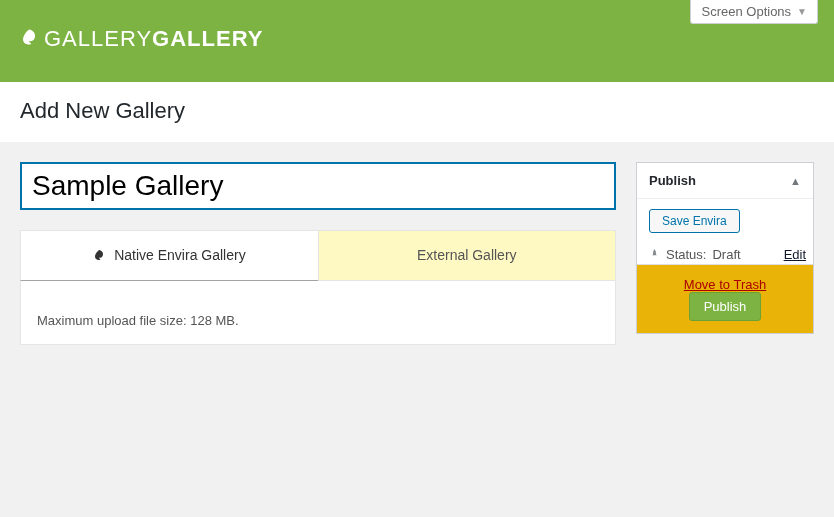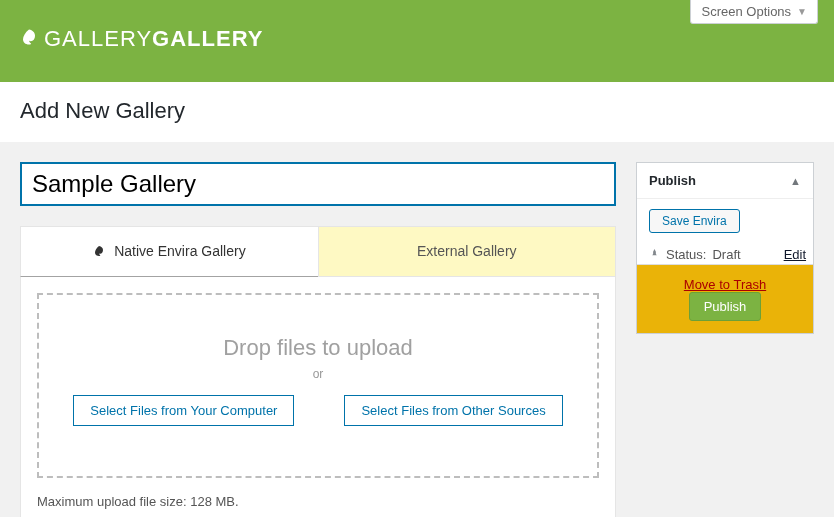--- a/index.html
+++ b/index.html
@@ -13,21 +13,21 @@
     .logo .light { font-weight: 200; }
     .logo .bold { font-weight: 600; }
     
     .page-title-bar { background: #fff; padding: 16px 20px 18px 20px; }
     .page-title { font-size: 22px; font-weight: 500; color: #23282d; }
     
     .content { padding: 20px; display: flex; gap: 20px; align-items: flex-start; }
     .main-col { flex: 1; }
     .side-col { width: 178px; }
     
-    .title-input { width: 100%; padding: 6px 10px; font-size: 24px; border: 2px solid #0073aa; outline: none; background: #fff; }
+    .title-input { width: 100%; padding: 6px 10px; font-size: 28px; border: 2px solid #0073aa; outline: none; background: #fff; }
     .title-input-wrap { position: relative; }
     
     .tabs { display: flex; margin-top: 20px; }
     .tab { flex: 1; text-align: center; padding: 16px 0; border: 1px solid #e5e5e5; background: #fef9c3; color: #555; font-size: 14px; cursor: pointer; }
     .tab.active { background: #fff; border-bottom: 1px solid #a3a3a3; color: #333; font-weight: 500; }
     .tab:first-child { border-right: none; }
     .tab-leaf { margin-right: 6px; font-size: 12px; color: #333; vertical-align: middle; }
     
     .tab-panel { background: #fff; border: 1px solid #e5e5e5; border-top: none; padding: 16px; }
     
@@ -92,28 +92,20 @@
             </svg>
         </span>
         <span>Native Envira Gallery</span>
       </div>
       <div class="tab">
         <span>External Gallery</span>
       </div>
     </div>
 
     <div class="tab-panel">
-      <div class="dropzone">
-        <div class="drop-title">Drop files to upload</div>
-        <div class="drop-or">or</div>
-        <div class="drop-buttons">
-          <button class="btn-outline">Select Files from Your Computer</button>
-          <button class="btn-outline">Select Files from Other Sources</button>
-        </div>
-      </div>
       <div class="upload-note">Maximum upload file size: 128 MB.</div>
     </div>
   </div>
 
   <div class="side-col">
     <div class="postbox">
       <div class="postbox-header">
         <span class="postbox-title">Publish</span>
         <span class="postbox-toggle">▲</span>
       </div>

